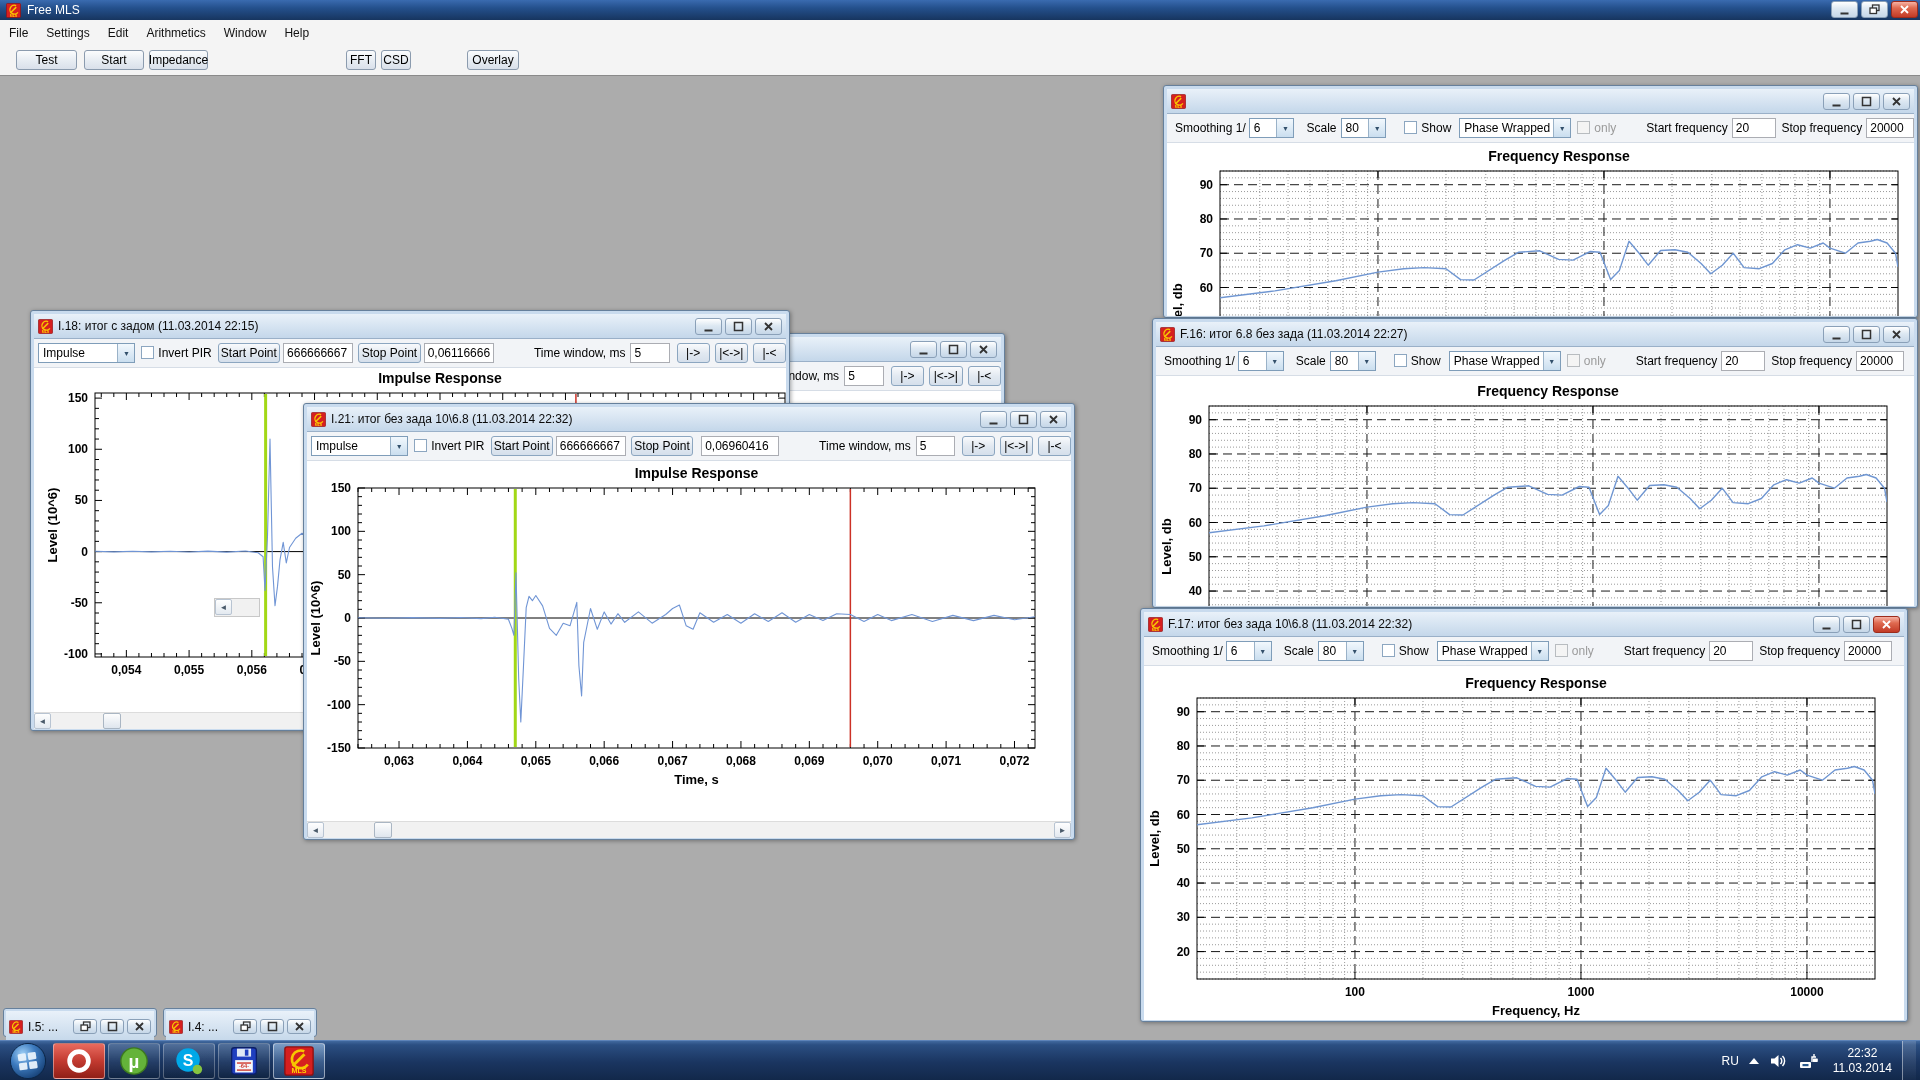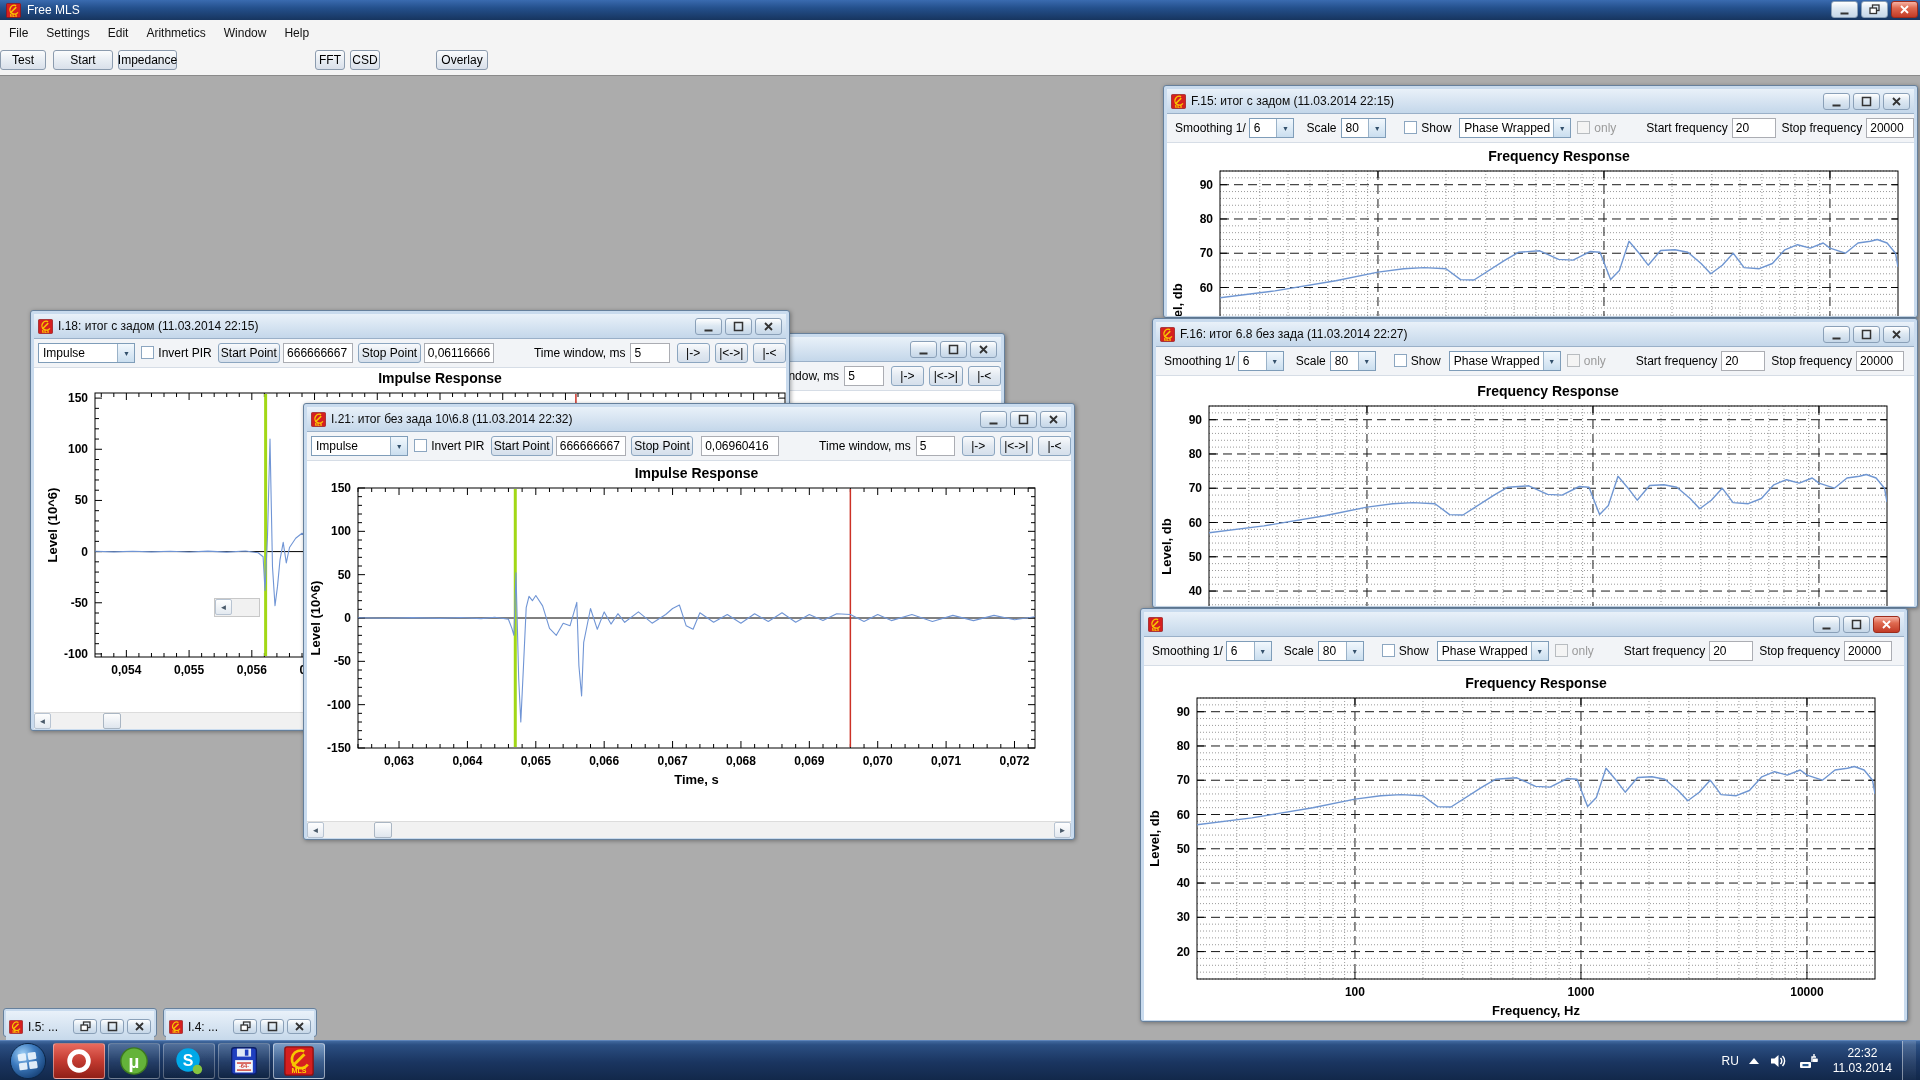--- a/index.html
+++ b/index.html
@@ -103,21 +103,21 @@
   <div id="menubar">
     <span class="mitem">File</span>
     <span class="mitem">Settings</span>
     <span class="mitem">Edit</span>
     <span class="mitem">Arithmetics</span>
     <span class="mitem">Window</span>
     <span class="mitem">Help</span>
   </div>
 
   <div id="toolbar">
-    <button class="tbtn" style="margin-left:0;width:46px">Test</button>
+    <button class="tbtn" style="margin-left:16px;width:61px">Test</button>
     <button class="tbtn" style="margin-left:7px;width:60px">Start</button>
     <button class="tbtn" style="margin-left:5px;width:59px">Impedance</button>
     <button class="tbtn" style="margin-left:138px;width:30px">FFT</button>
     <button class="tbtn" style="margin-left:5px;width:30px">CSD</button>
     <button class="tbtn" style="margin-left:56px;width:52px">Overlay</button>
   </div>
 
   <div id="mdi">
 
     <div class="win" id="win-mid" style="left:240px;top:257px;width:765px;height:289px;z-index:2">
@@ -684,21 +684,20 @@
     <div class="win" id="win-f15" style="left:1163px;top:9px;width:755px;height:233px;z-index:2">
       <div class="tbar">
         <span class="mls-icon" style="display: inline-flex;">
             <svg width="15" height="15" viewBox="0 0 34 34">
     <rect x="1" y="1" width="32" height="32" rx="2.5" fill="#d61f1f" stroke="#8e0f0f" stroke-width="1.5"></rect>
     <path d="M23 6 A 10 10 0 1 0 27 21" stroke="#f7c600" stroke-width="3" fill="none"></path>
     <rect x="7" y="14.3" width="19" height="3.4" fill="#f7c600" transform="rotate(-45 16.5 16)"></rect>
     <text x="17" y="31" text-anchor="middle" font-size="8" font-weight="bold" fill="#ffd400">MLS</text>
   </svg>
           </span>
-        <span class="ttext">F.15: итог с задом (11.03.2014 22:15)</span>
         <span class="wbtns">
             <span class="wbtn">
               <svg width="13" height="13" viewBox="0 0 13 13">
                 <rect x="2.5" y="9.5" width="8" height="2" fill="#333"></rect>
               </svg>
             </span>
             <span class="wbtn">
               <svg width="13" height="13" viewBox="0 0 13 13">
                 <rect x="2.5" y="2.5" width="8" height="8" fill="none" stroke="#333" stroke-width="1.5"></rect>
               </svg>
@@ -1032,20 +1031,21 @@
     <div class="win" id="win-f17" style="left:1140px;top:532px;width:768px;height:414px;z-index:4">
       <div class="tbar">
         <span class="mls-icon" style="display: inline-flex;">
             <svg width="15" height="15" viewBox="0 0 34 34">
     <rect x="1" y="1" width="32" height="32" rx="2.5" fill="#d61f1f" stroke="#8e0f0f" stroke-width="1.5"></rect>
     <path d="M23 6 A 10 10 0 1 0 27 21" stroke="#f7c600" stroke-width="3" fill="none"></path>
     <rect x="7" y="14.3" width="19" height="3.4" fill="#f7c600" transform="rotate(-45 16.5 16)"></rect>
     <text x="17" y="31" text-anchor="middle" font-size="8" font-weight="bold" fill="#ffd400">MLS</text>
   </svg>
           </span>
+        <span class="ttext">F.17: итог без зада 10\6.8 (11.03.2014 22:32)</span>
         <span class="wbtns">
             <span class="wbtn">
               <svg width="13" height="13" viewBox="0 0 13 13">
                 <rect x="2.5" y="9.5" width="8" height="2" fill="#333"></rect>
               </svg>
             </span>
             <span class="wbtn">
               <svg width="13" height="13" viewBox="0 0 13 13">
                 <rect x="2.5" y="2.5" width="8" height="8" fill="none" stroke="#333" stroke-width="1.5"></rect>
               </svg>

